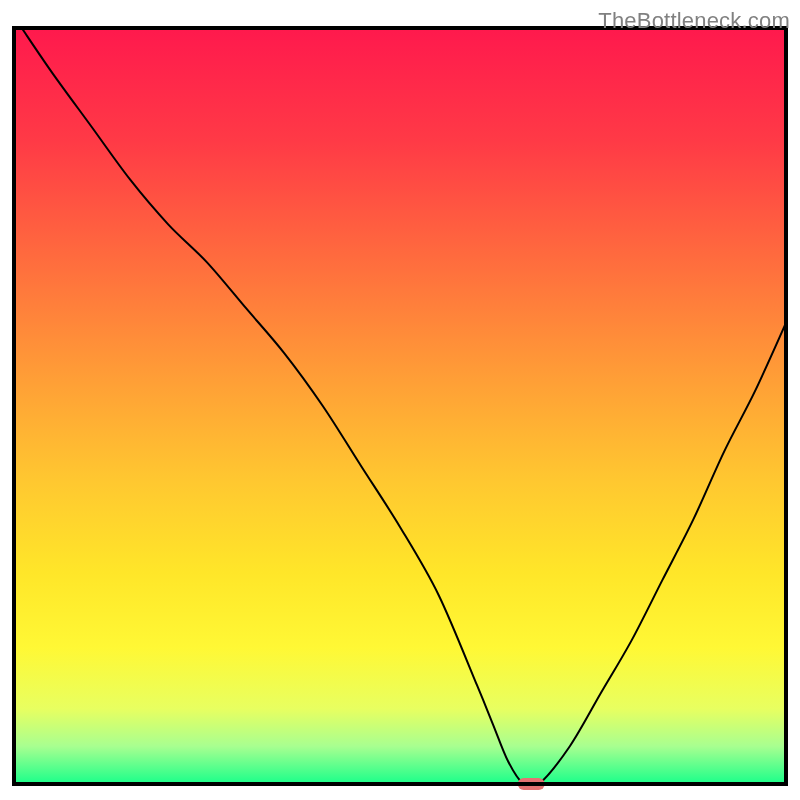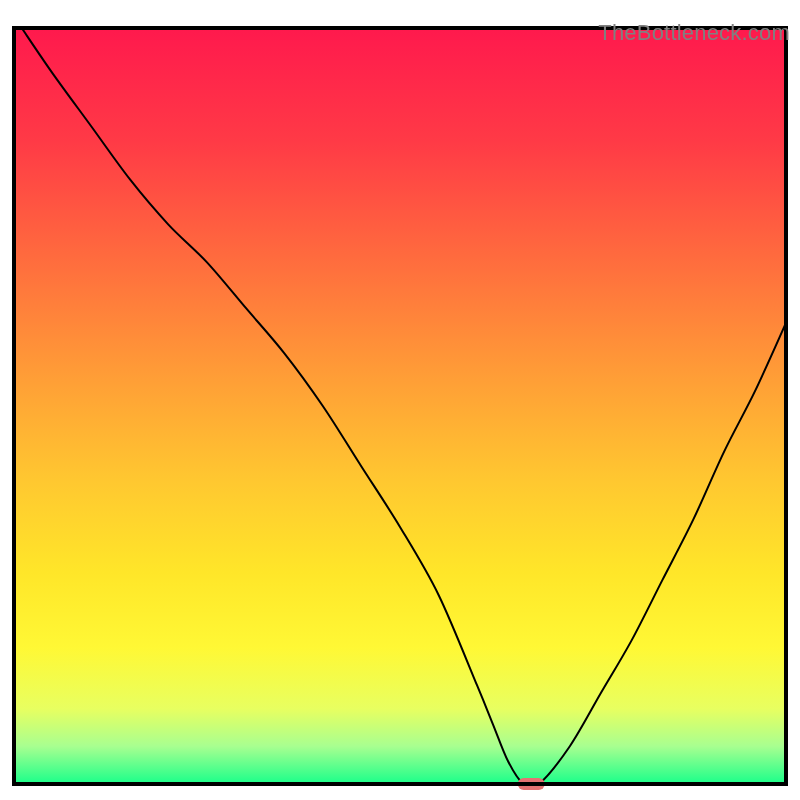--- a/index.html
+++ b/index.html
@@ -10,21 +10,21 @@
     background: #ffffff;
     font-family: Arial, Helvetica, sans-serif;
   }
   .chart-container {
     position: relative;
     width: 800px;
     height: 800px;
   }
   .watermark {
     position: absolute;
-    top: 20px;
+    top: 8px;
     right: 10px;
     color: #808080;
     font-size: 22px;
     font-weight: 500;
     letter-spacing: 0.2px;
     z-index: 10;
   }
   svg.plot {
     position: absolute;
     top: 0;

